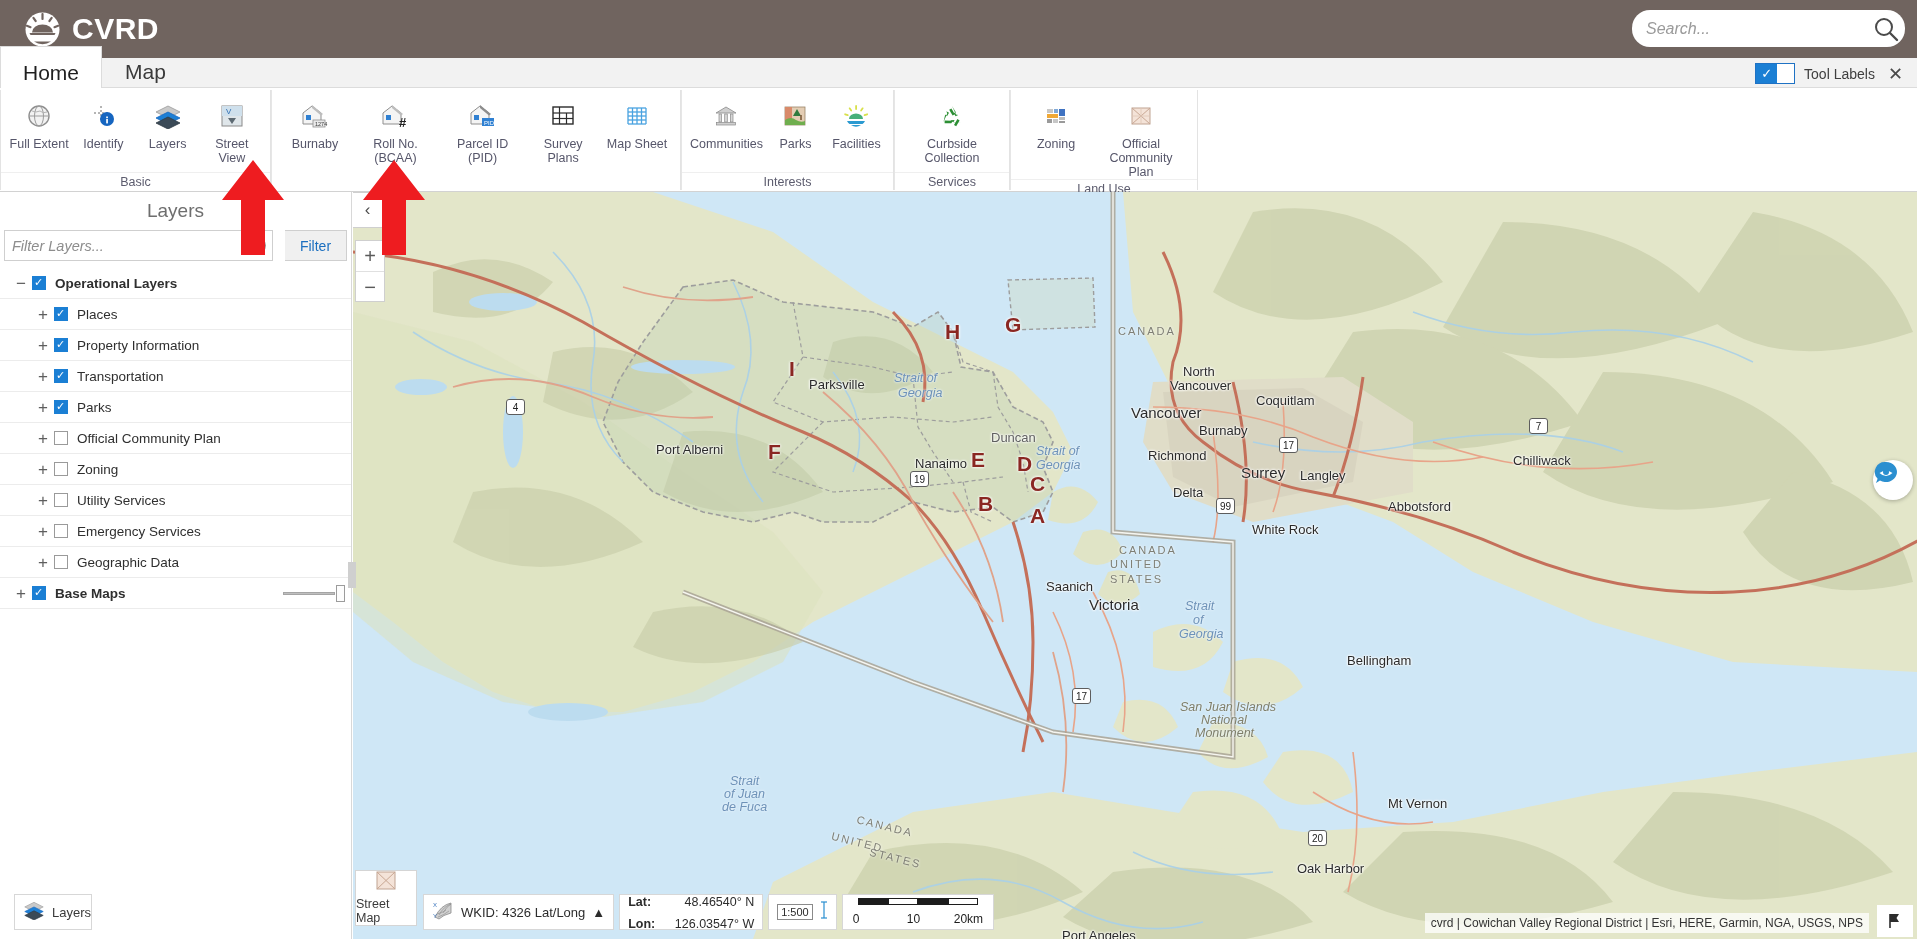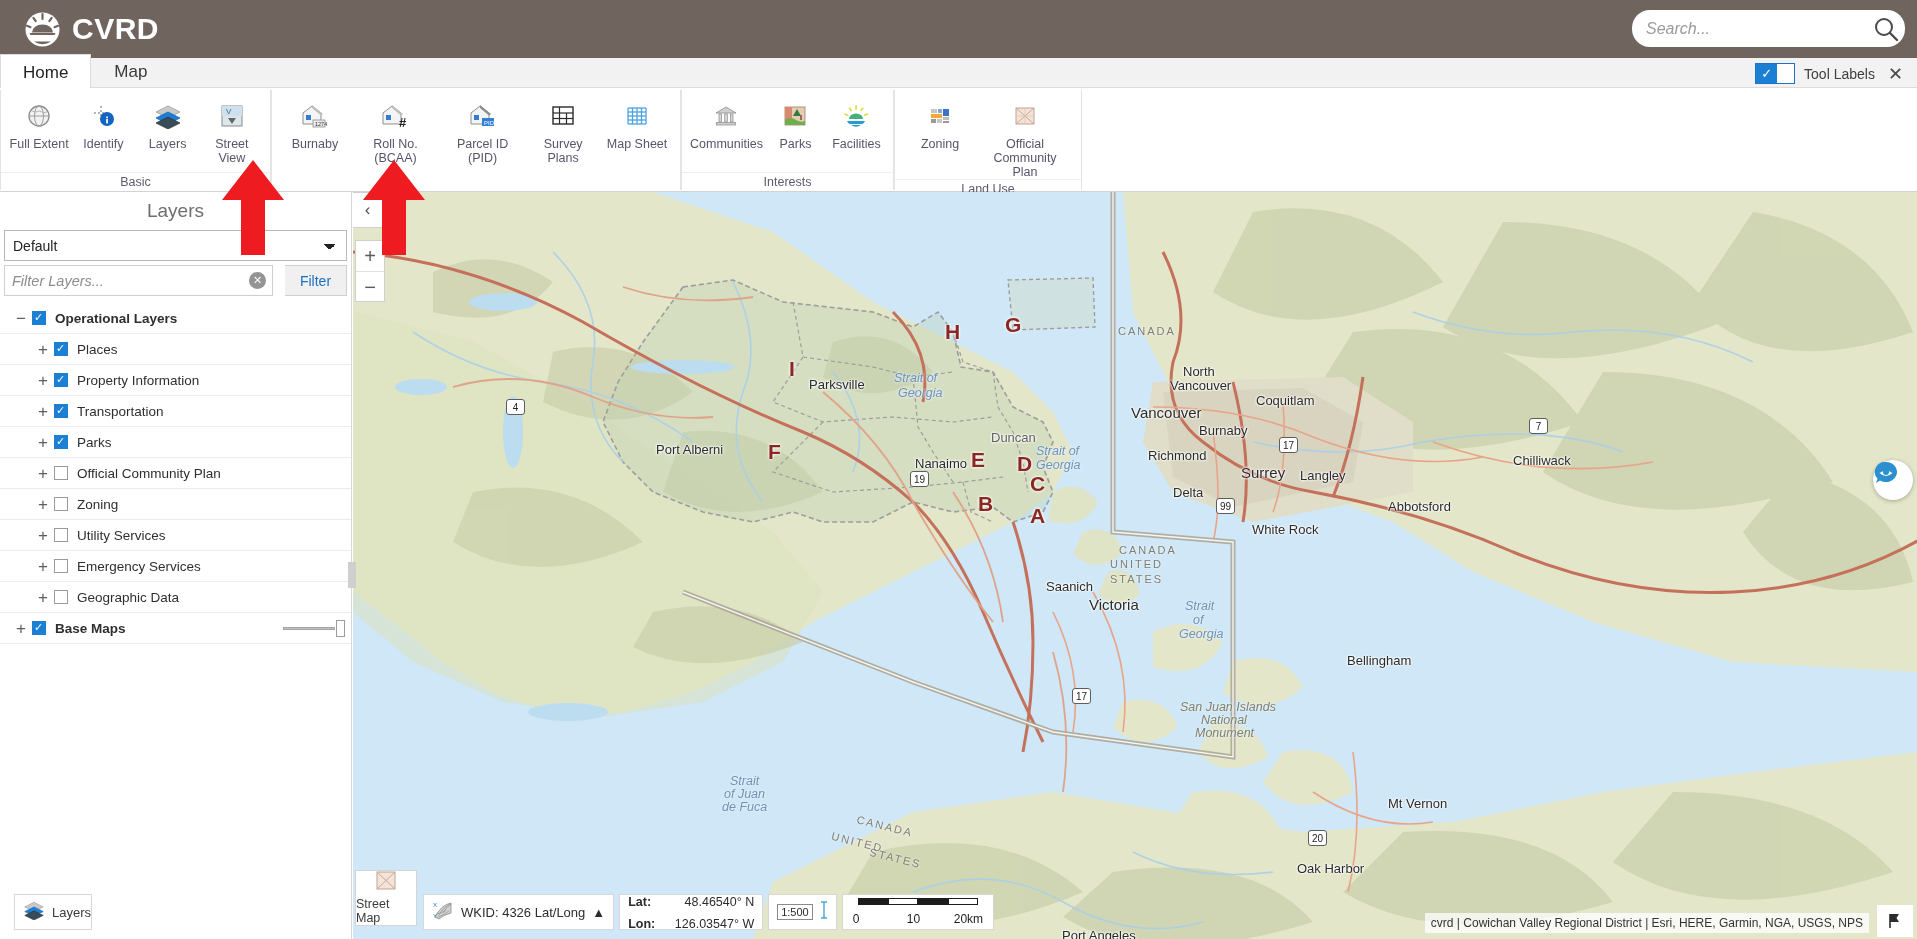--- a/index.html
+++ b/index.html
@@ -34,21 +34,21 @@
   .search-input::placeholder { color: #9a9a9a; font-style: italic; }
   .search-icon { width: 30px; height: 30px; flex: 0 0 30px; }
 
   
   .tabsrow {
     position: absolute; left: 0; top: 58px; width: 1917px; height: 30px;
     background: #f2f2f2; border-bottom: 1px solid #dcdcdc;
     display: flex; align-items: flex-end;
   }
   .tab {
-    font-size: 17px; color: #3a3a3a; padding: 8px 22px 5px 22px;
+    font-size: 21px; color: #3a3a3a; padding: 16px 22px 5px 22px;
     cursor: pointer; border: 1px solid transparent; border-bottom: none;
     line-height: 20px;
   }
   .tab.active {
     background: #fff; border-color: #dcdcdc; color: #1f1f1f;
     position: relative; top: 1px;
   }
   .toollabels-box {
     margin-left: auto; display: flex; align-items: center; gap: 9px;
     padding-right: 10px; padding-bottom: 3px;
@@ -475,20 +475,40 @@
             <path d="M4 18 h18 a9 9 0 0 1 -2.5 3 h-13 a9 9 0 0 1 -2.5 -3 z" fill="#2b9ad1"></path>
             <path d="M8 22 h10 a9 9 0 0 1 -10 0 z" fill="#2b9ad1"></path>
           </svg>
         </span>
         <span class="lbl">Facilities</span>
       </div>
     </div>
     <div class="rgroup-label">Interests</div>
   </div>
 
+  <div class="rgroup" style="width:116px;">
+    <div class="rgroup-items" style="justify-content:center;">
+      <div class="rbtn">
+        <span class="ico">
+          <svg width="28" height="26" viewBox="0 0 28 26">
+            <g fill="#2c8f34">
+              <path d="M14 3 l4 6.5 -2.4 .4 2 3.4 2.6 -1.4 -2.2 -.4 z"></path>
+              <path d="M5.5 19 l1.7 -7.5 1.8 1.7 2 -3.4 -2.6 -1.5 .8 2.1 z"></path>
+              <path d="M23 19 l-7.6 .3 1.2 -2.2 -3.9 .2 .2 3 1.6 -1.6 z"></path>
+              <path d="M13.4 5.5 l3.4 5.8 -2.2 1.3 -3.4 -5.8z"></path>
+              <path d="M6.6 17.6 l6.7 .1 .1 2.6 -6.8 -.1z"></path>
+              <path d="M21.6 17.4 l-3.4 5.8 -2.2 -1.3 3.4 -5.8z"></path>
+            </g>
+          </svg>
+        </span>
+        <span class="lbl">Curbside Collection</span>
+      </div>
+    </div>
+    <div class="rgroup-label">Services</div>
+  </div>
 
   <div class="rgroup" style="width:188px;">
     <div class="rgroup-items">
       <div class="rbtn">
         <span class="ico">
           <svg width="26" height="26" viewBox="0 0 26 26">
             <rect x="4" y="6" width="6" height="4" fill="#c7c7c7"></rect>
             <rect x="11" y="6" width="4" height="4" fill="#7fa9d8"></rect>
             <rect x="16" y="6" width="6" height="7" fill="#3f72c1"></rect>
             <rect x="4" y="11" width="11" height="4" fill="#f0a836"></rect>
@@ -513,25 +533,20 @@
         <span class="lbl">Official Community Plan</span>
       </div>
     </div>
     <div class="rgroup-label">Land Use</div>
   </div>
 </div>
 
 <div class="leftpanel">
   <div class="lp-title">Layers</div>
 
-  <div class="lp-select-wrap">
-    <select class="lp-select">
-      <option>Default</option>
-    </select>
-  </div>
 
   <div class="lp-filterrow">
     <div class="lp-filter-input-wrap">
       <input class="lp-filter-input" value="" placeholder="Filter Layers..." style="">
       <span class="clear-x">✕</span>
     </div>
     <button class="lp-filter-btn">Filter</button>
   </div>
 
   <div class="lp-tree">

